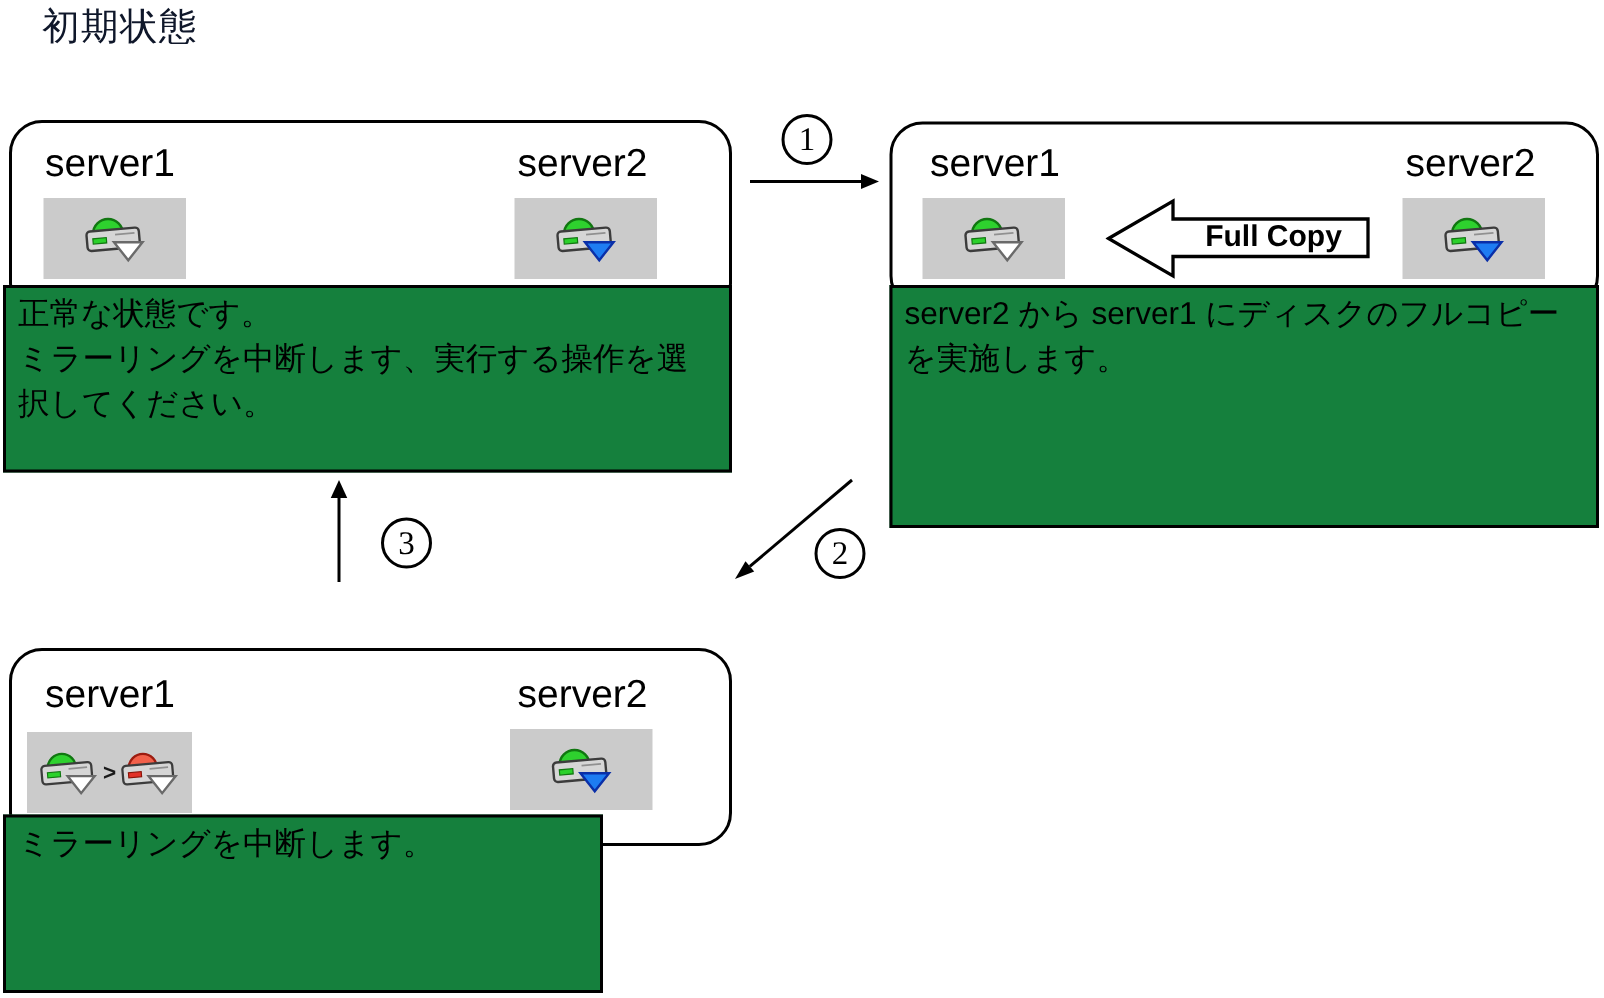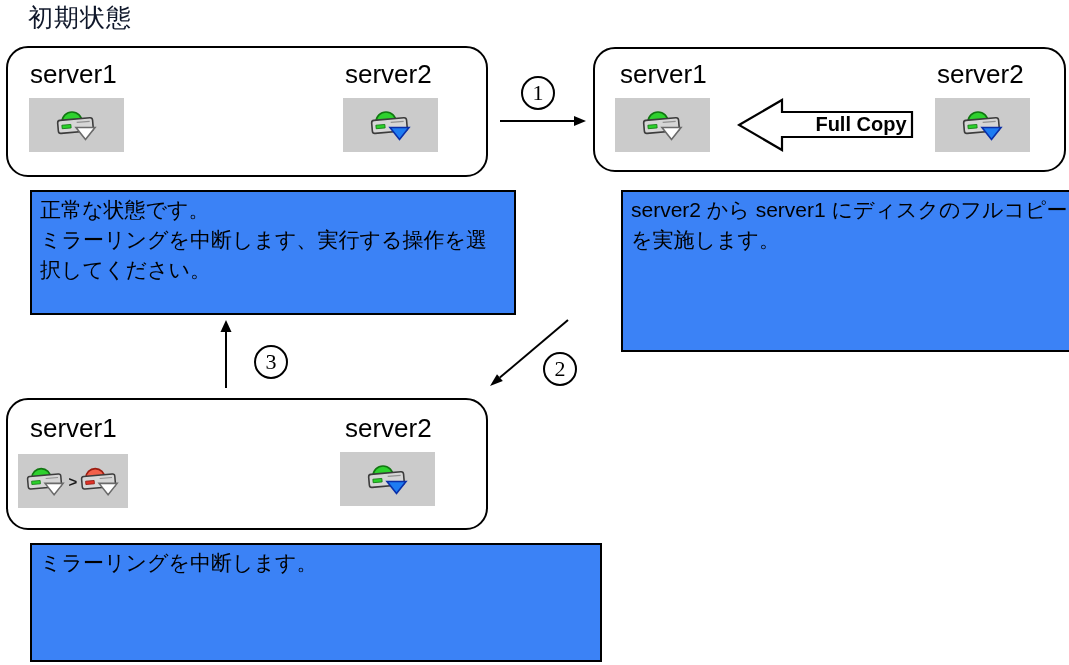--- a/index.html
+++ b/index.html
@@ -5,41 +5,41 @@
   html,body{margin:0;padding:0;background:#ffffff;}
   .page{
     position:relative;width:1069px;height:665px;background:#ffffff;overflow:hidden;
     font-family:"Liberation Sans","DejaVu Sans",sans-serif;color:#000;
   }
   .abs{position:absolute;}
   .title{
     position:absolute;left:28px;top:1px;font-size:25px;letter-spacing:1px;color:#0f172a;
   }
   .rbox{
-    position:absolute;border:2px solid #000;border-radius:22px;background:#fff;box-sizing:border-box;
+    position:absolute;border:2px solid #000;border-radius:22px;background:#fff;box-sizing:border-box;margin-top:34px;
   }
   .note{
-    position:absolute;border:2px solid #000;background:#3b82f6;box-sizing:border-box;
-    font-size:21px;line-height:30px;padding:3px 8px;margin-left:28px;
+    position:absolute;border:2px solid #000;background:#15803d;box-sizing:border-box;
+    font-size:21px;line-height:30px;padding:3px 8px;
   }
   .srv-label{position:absolute;font-size:26px;white-space:nowrap;}
   .icon-tray{
     position:absolute;background:#cbcbcb;display:flex;align-items:center;justify-content:center;
   }
   .icon-tray.single{width:95px;height:54px;}
   .icon-tray.pair{width:110px;height:54px;gap:1px;}
   .pair-sep{font-size:15px;font-weight:bold;color:#1a1a1a;line-height:1;}
   .step-circle{
     position:absolute;width:34px;height:34px;border:2px solid #000;border-radius:50%;
     box-sizing:border-box;display:flex;align-items:center;justify-content:center;
     font-family:"Liberation Serif","DejaVu Serif",serif;font-size:22px;background:#fff;
   }
   .fc-wrap{position:absolute;}
   .fc-label{
-    position:absolute;left:60px;top:14px;width:128px;height:25px;display:flex;
+    position:absolute;left:48px;top:14px;width:128px;height:25px;display:flex;
     align-items:center;justify-content:center;font-size:20px;font-weight:bold;white-space:nowrap;
   }
   svg{display:block;}
 </style>
 </head>
 <body>
 
 <div class="page">
 
   <div class="title">初期状態</div>
@@ -169,17 +169,17 @@
         <g transform="rotate(-5 22 22)">
           <rect x="4" y="15" width="35" height="13" rx="2.5" fill="#d6d6d6" stroke="#3c3c3c" stroke-width="1.6"></rect>
           <line x1="23" y1="18.5" x2="36" y2="18.5" stroke="#909090" stroke-width="1.2"></line>
           <rect x="8" y="20" width="9" height="3.5" fill="#2bd12b" stroke="#117711" stroke-width="0.8"></rect>
         </g>
         <polygon points="22,23.5 41,23.5 31.5,35.5" fill="#1e7cf2" stroke="#0a2fa8" stroke-width="1.6"></polygon>
       </svg>
     </div>
   </div>
 
-  <div class="note" style="left:2px;top:543px;width:572px;height:119px;">
+  <div class="note" style="left:2px;top:543px;width:400px;height:119px;">
     <div>ミラーリングを中断します。</div>
   </div>
 
 </div>
 
 </body></html>

